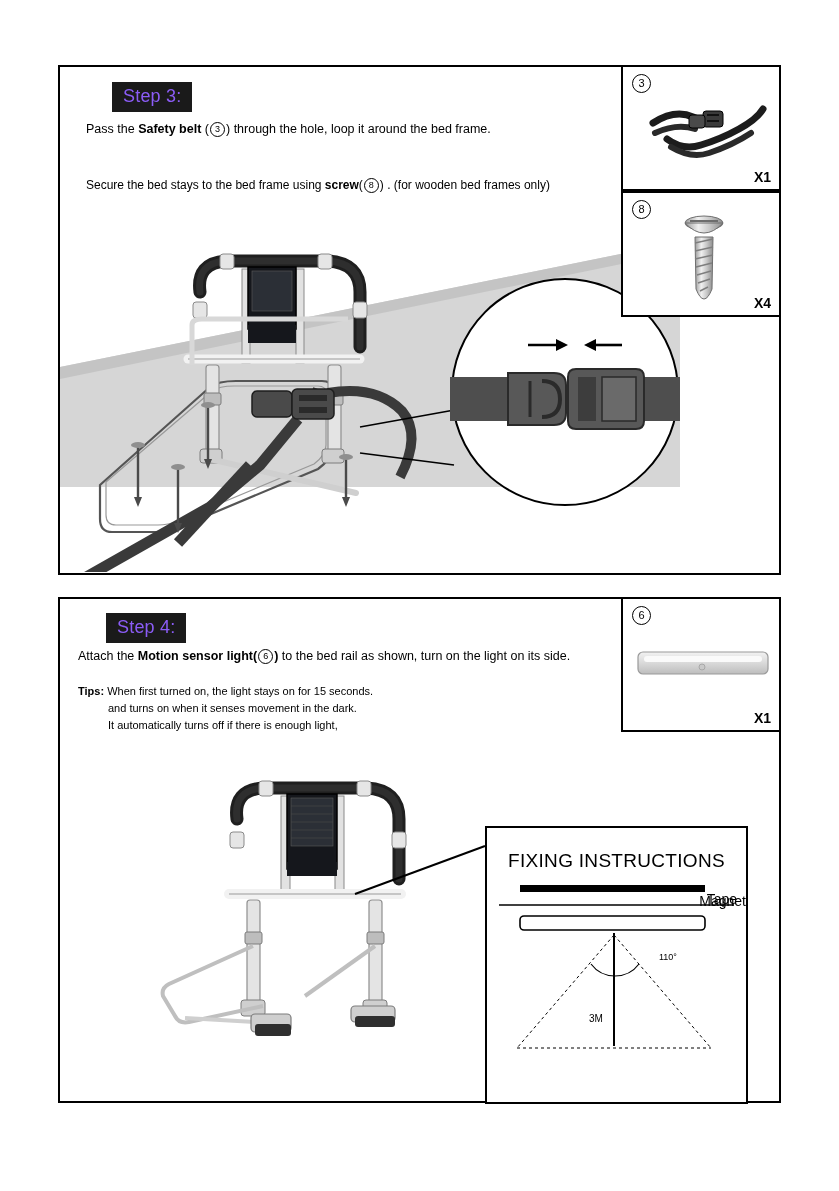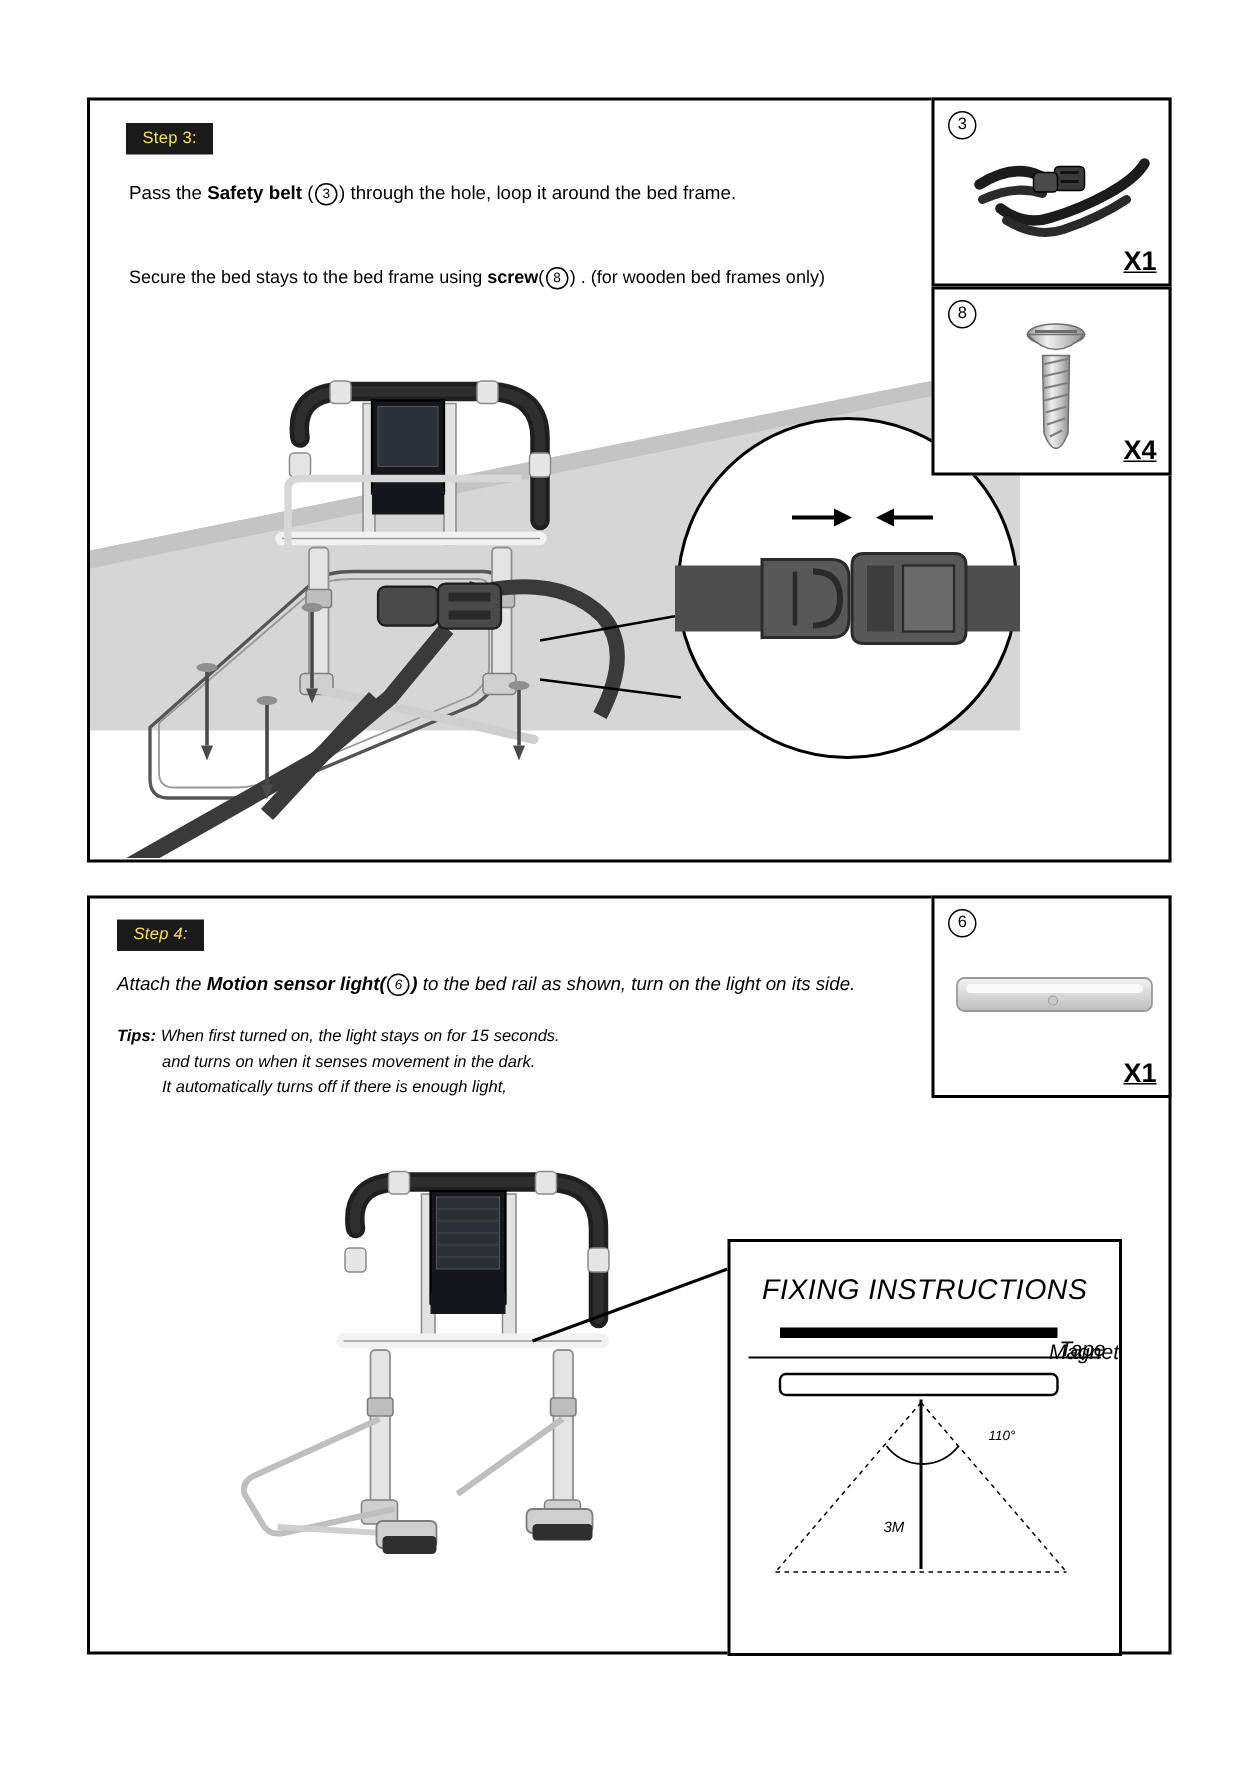--- a/index.html
+++ b/index.html
@@ -22,29 +22,30 @@
   }
 
   
   .panel {
     position: absolute;
     border: 2px solid #000;
     box-sizing: border-box;
     background: #fff;
   }
   #panel-step3 { left: 58px; top: 65px; width: 723px; height: 510px; }
-  #panel-step4 { left: 58px; top: 597px; width: 723px; height: 506px; font-style: italic; }
+  #panel-step4 { left: 58px; top: 597px; width: 723px; height: 506px; }
 
   .step-badge {
     position: absolute;
     background: #1a1a1a;
-    color: #fde047;
-    font-size: 11px;
+    color: #8b5cf6;
+    font-size: 18px;
     padding: 4px 11px 5px 11px;
     letter-spacing: .2px;
+    margin-left: 28px;
   }
   #step3-badge { left: 24px; top: 15px; }
   #step4-badge { left: 18px; top: 14px; }
 
   .instr {
     position: absolute;
     font-size: 12.5px;
     line-height: 1.0;
     white-space: nowrap;
   }
@@ -97,23 +98,22 @@
     border: 1.3px solid #000;
     border-radius: 50%;
     font-size: 11px;
     line-height: 16px;
     text-align: center;
   }
   .part-qty {
     position: absolute;
     right: 8px;
     bottom: 4px;
-    font-size: 18px;
+    font-size: 14px;
     font-weight: bold;
-    text-decoration: underline;
   }
 
   
   #fixbox {
     position: absolute;
     left: 425px;
     top: 227px;
     width: 263px;
     height: 278px;
     border: 2px solid #000;

